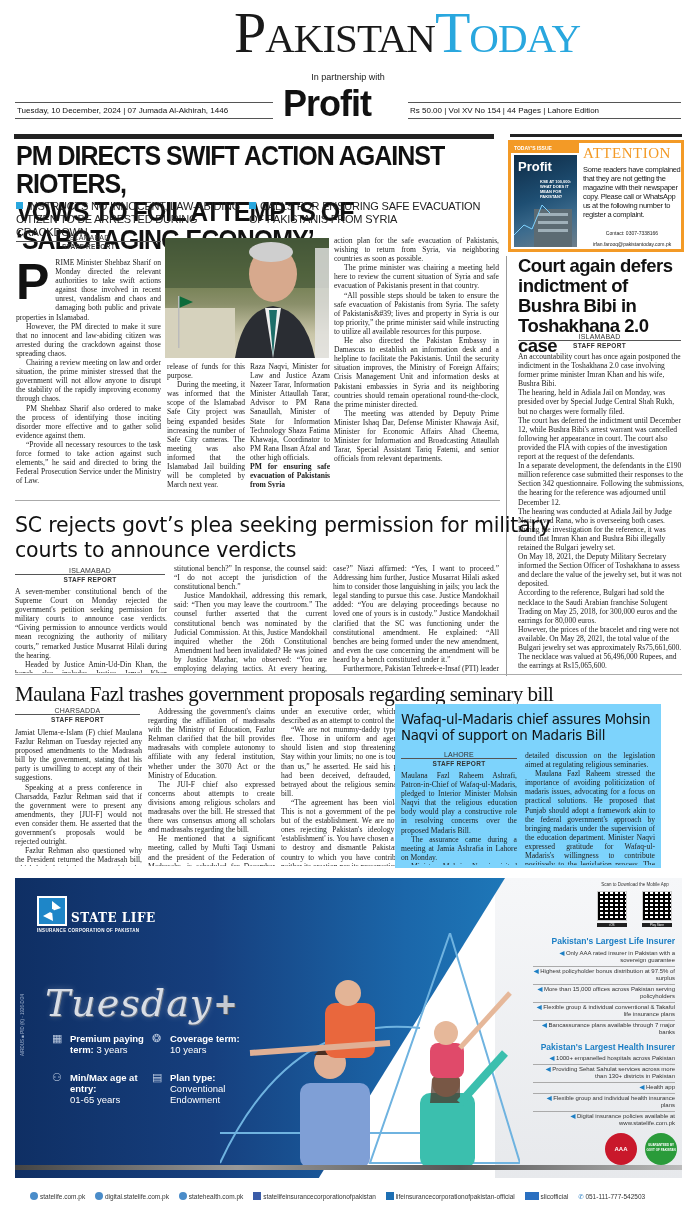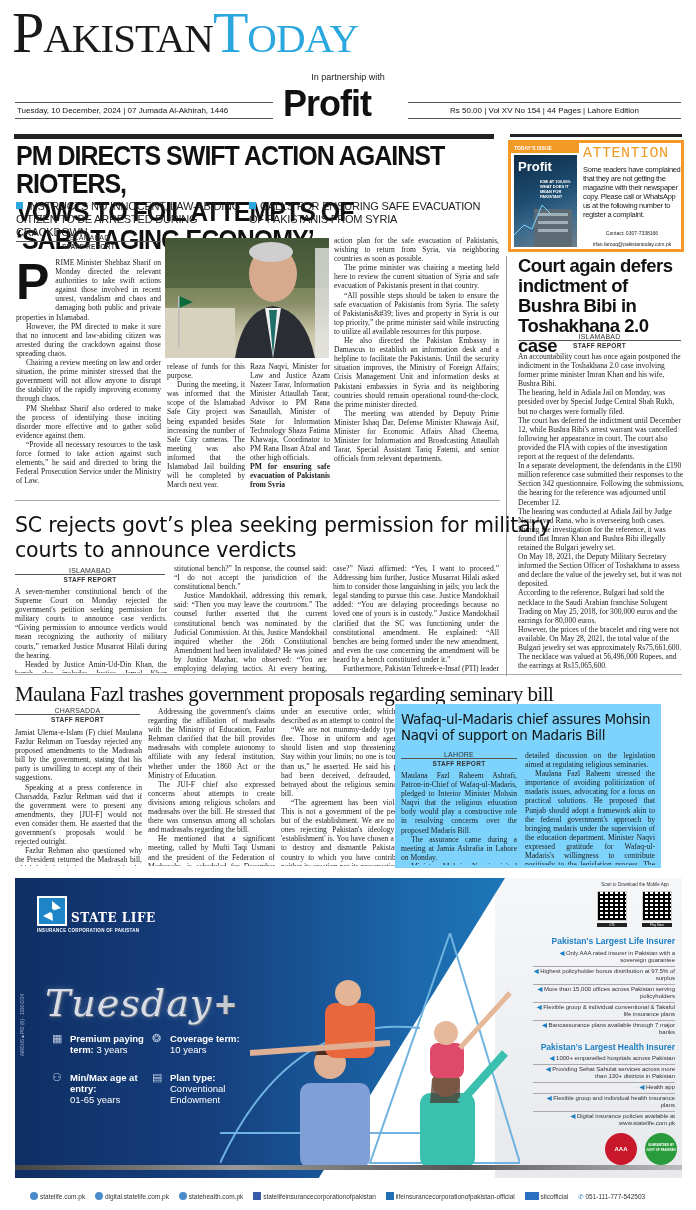--- a/index.html
+++ b/index.html
@@ -1,24 +1,24 @@
 <!DOCTYPE html>
 <html><head>
 <meta charset="utf-8">
 <style>
 *{box-sizing:border-box;margin:0;padding:0}
 body{width:696px;height:1210px;background:#fff;font-family:"Liberation Serif",serif;color:#111;position:relative;overflow:hidden}
 .abs{position:absolute}
-.masthead{left:12px;top:0;width:580px;height:66px;text-align:left;white-space:nowrap}
+.masthead{left:0;top:0;width:580px;height:66px;text-align:right;white-space:nowrap}
 .mh-pak{font-family:"Liberation Serif",serif;font-size:58px;letter-spacing:-1px;color:#1a1a1a;line-height:66px;font-variant:small-caps}
 .mh-today{font-family:"Liberation Serif",serif;font-size:58px;letter-spacing:-1px;color:#29a7de;line-height:66px;font-variant:small-caps}
 .partner{left:0;top:72px;width:696px;text-align:center;font-family:"Liberation Sans",sans-serif;font-size:9px;color:#222}
 .dateline{top:102px;left:15px;width:258px;border-top:1px solid #555;border-bottom:1px solid #555;font-family:Liberation Sans, sans-serif;font-size:8px;padding:3px 2px;white-space:nowrap}
 .profit{top:84px;left:283px;font-family:"Liberation Sans",sans-serif;font-weight:bold;font-size:36px;letter-spacing:-1px;color:#111;line-height:40px}
-.priceline{top:102px;left:408px;width:273px;border-top:1px solid #555;border-bottom:1px solid #555;font-family:"Liberation Sans",sans-serif;font-size:8px;padding:3px 2px;white-space:nowrap;text-align:center}
+.priceline{top:102px;left:408px;width:273px;border-top:1px solid #555;border-bottom:1px solid #555;font-family:"Liberation Sans",sans-serif;font-size:8px;padding:3px 2px;white-space:nowrap;text-align:left}
 .rule-thick{top:134px;left:14px;width:480px;height:5px;background:#222}
 .rule-thick2{top:134px;left:510px;width:172px;height:3px;background:#222}
 .headline{top:141px;left:16px;width:480px;font-family:"Liberation Sans",sans-serif;font-weight:bold;font-size:25px;line-height:26px;letter-spacing:-1px;transform:scaleY(1.08);transform-origin:top left;color:#111}
 .sub{top:200px;font-family:"Liberation Sans",sans-serif;font-size:11px;line-height:13px;color:#222;letter-spacing:-.2px}
 .sub .sq{display:inline-block;width:7px;height:7px;background:#29a7de;margin-right:4px;vertical-align:1px}
 .deskbox{font-family:"Liberation Sans",sans-serif;text-align:center}
 .desk-city{font-size:7px;color:#333;letter-spacing:.2px}
 .desk-staff{font-size:6.5px;font-weight:bold;color:#333;border-top:1px solid #555;padding-top:1px;letter-spacing:.3px}
 .col{font-size:7.6px;line-height:9.1px;text-align:justify;color:#222;hyphens:auto}
 .col p{text-indent:10px}
@@ -26,21 +26,21 @@
 .col b{font-weight:bold}
 .dropcap{float:left;font-family:"Liberation Sans",sans-serif;font-weight:bold;font-size:50px;line-height:44px;margin:2px 6px 0 0;color:#111}
 .photo{top:238px;left:165px;width:164px;height:120px;overflow:hidden;background:linear-gradient(180deg,#4a5a3c 0%,#6b7a4a 30%,#8a8f6a 55%,#c9c5a8 80%,#ddd8c0 100%)}
 .vrule{width:1px;background:#999}
 .hrule{height:1px;background:#aaa}
 .attn{top:140px;left:508px;width:176px;height:112px;border:3px solid #f39a26;background:#fff}
 .attn-tag{left:0;top:0;width:68px;height:10px;background:#f39a26;color:#fff;font-family:"Liberation Sans",sans-serif;font-size:5px;font-weight:bold;padding:2px 3px}
 .attn-cover{left:3px;top:12px;width:63px;height:92px;background:linear-gradient(160deg,#0e2b46 0%,#1e4e72 45%,#3d6c8e 70%,#6f7e89 100%);overflow:hidden}
 .cover-title{left:4px;top:4px;font-family:"Liberation Sans",sans-serif;font-weight:bold;font-size:13px;color:#fff}
 .cover-sub{left:26px;top:24px;width:34px;font-family:"Liberation Sans",sans-serif;font-weight:bold;font-size:4px;color:#fff;line-height:5px}
-.attn-title{left:72px;top:2px;font-family:Liberation Mono, monospace;font-size:15px;color:#f39a26;letter-spacing:.5px}
+.attn-title{left:72px;top:2px;font-family:Liberation Serif, serif;font-size:15px;color:#f39a26;letter-spacing:.5px}
 .attn-body{left:72px;top:22px;width:98px;font-family:"Liberation Sans",sans-serif;font-size:7.5px;line-height:9px;color:#222;letter-spacing:-.3px}
 .attn-contact{left:72px;top:87px;width:98px;text-align:center;font-family:"Liberation Sans",sans-serif;font-size:5px;color:#222}
 .attn-email{left:72px;top:98px;width:98px;text-align:center;font-family:"Liberation Sans",sans-serif;font-size:5px;color:#222}
 .court-h{top:256px;left:518px;width:170px;font-family:"Liberation Sans",sans-serif;font-weight:bold;font-size:18.5px;line-height:20px;letter-spacing:-.5px;color:#111}
 .sc-h{top:513px;left:15px;width:560px;font-family:"DejaVu Sans",sans-serif;font-size:20.5px;line-height:25px;color:#111;letter-spacing:-.2px}
 .fazl-h{top:681px;left:15px;width:680px;font-family:Liberation Serif, serif;font-size:21px;line-height:26px;color:#111;letter-spacing:-.5px;white-space:nowrap}
 .wafaq{top:704px;left:395px;width:266px;height:164px;background:#7dd3fc}
 .wafaq-h{left:6px;top:8px;width:258px;font-family:"DejaVu Sans",sans-serif;font-size:13.4px;line-height:16px;color:#111;letter-spacing:-.3px}
 .ad{top:878px;left:15px;width:667px;height:300px;overflow:hidden;background:#fff}
 .ad-side{left:480px;top:0;width:187px;height:300px;background:linear-gradient(180deg,#f6f7f9,#e7e9ec)}
@@ -207,21 +207,21 @@
   <div class="desk-city">CHARSADDA</div>
   <div class="desk-staff">STAFF REPORT</div>
 </div>
 <div class="abs col" style="left:15px;top:728px;width:127px;height:138px;overflow:hidden">
   <p class="noind">Jamiat Ulema-e-Islam (F) chief Maulana Fazlur Rehman on Tuesday rejected any proposed amendments to the Madrasah bill by the government, stating that his party is unwilling to accept any of their suggestions.</p>
   <p>Speaking at a press conference in Charsadda, Fazlur Rehman said that if the government were to present any amendments, they [JUI-F] would not even consider them. He asserted that the government's proposals would be rejected outright.</p>
   <p>Fazlur Rehman also questioned why the President returned the Madrasah bill, which had already been approved by the National Assembly and the Senate, with objections.</p>
 
 </div>
 <div class="abs col" style="left:148px;top:707px;width:127px;height:159px;overflow:hidden">
-  <p>Addressing the government's claims regarding the affiliation of madrasahs with the Ministry of Education, Fazlur Rehman clarified that the bill provides madrasahs with complete autonomy to affiliate with any federal institution, whether under the 1860 Act or the Ministry of Education.</p>
+  <p>Addressing the government's claims regarding the affiliation of madrasahs with the Ministry of Education, Fazlur Rehman clarified that the bill provides madrasahs with complete autonomy to affiliate with any federal institution, whether under the 3070 Act or the Ministry of Education.</p>
   <p>The JUI-F chief also expressed concerns about attempts to create divisions among religious scholars and madrasahs over the bill. He stressed that there was consensus among all scholars and madrasahs regarding the bill.</p>
   <p>He mentioned that a significant meeting, called by Mufti Taqi Usmani and the president of the Federation of Madrasahs, is scheduled for December 17, where a unified decision on the bill will be made.</p>
 
 </div>
 <div class="abs col" style="left:281px;top:707px;width:128px;height:159px;overflow:hidden">
   <p class="noind">under an executive order, which he described as an attempt to control them.</p>
   <p>“We are not mummy-daddy types to flee. Those in uniform and agencies should listen and stop threatening us. Stay within your limits; no one is tougher than us,” he asserted. He said his party had been deceived, defrauded, and betrayed about the religious seminaries' bill.</p>
   <p>“The agreement has been violated. This is not a government of the people, but of the establishment. We are not the ones rejecting Pakistan's ideology the 'establishment' is. You have chosen a path to destroy and dismantle Pakistan, a country to which you have contributed neither its creation nor its preservation.”</p>
 </div>
 

